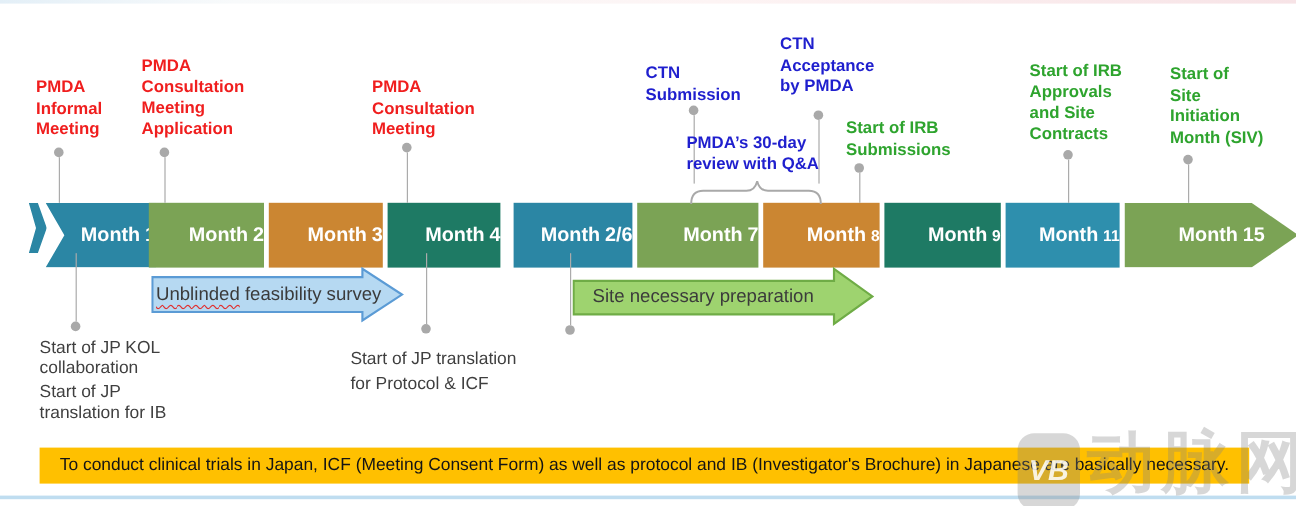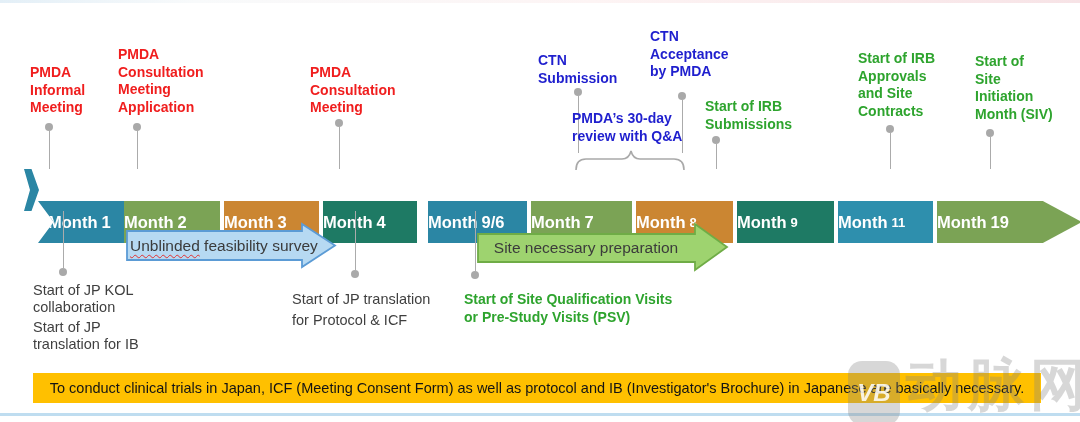--- a/index.html
+++ b/index.html
@@ -3,22 +3,22 @@
 <meta charset="utf-8">
 <style>
   html,body{margin:0;padding:0;background:#ffffff;}
   #canvas{
     position:relative;width:1080px;height:422px;overflow:hidden;background:#ffffff;
     font-family:"Liberation Sans", sans-serif;
   }
   .topline{position:absolute;left:0;top:0;width:1080px;height:3px;
     background:linear-gradient(90deg,#e3eff7 0%,#f8fafb 18%,#fdf4f4 55%,#f7e3e6 100%);}
   
-  .seg{position:absolute;top:169px;height:42px;display:flex;align-items:center;
-    justify-content:flex-start;gap:4px;color:#ffffff;font-weight:700;font-size:16.5px;margin-top:32px;}
+  .seg{position:absolute;top:169px;height:54px;display:flex;align-items:center;
+    justify-content:flex-end;gap:4px;color:#ffffff;font-weight:700;font-size:16.5px;}
   .seg .mnum{font-size:16.5px;}
   .seg.smallnum .mnum{font-size:13px;}
   .c-teal{background:#2B86A4}.c-olive{background:#7BA355}.c-orange{background:#CB8632}
   .c-dkgreen{background:#1E7A64}.c-tealb{background:#2E8FAD}
   .seg1{clip-path:polygon(0 0,100% 0,100% 100%,0 100%,17% 50%);padding-left:10px;}
   .seg1tail{position:absolute;top:169px;left:24px;width:15px;height:42px;
     clip-path:polygon(0 0,50% 0,100% 50%,50% 100%,0 100%,40% 50%);}
   .seg11{clip-path:polygon(0 0,73% 0,100% 50%,73% 100%,0 100%);padding-right:28px;}
   
   .vline{position:absolute;width:1.5px;background:#ABABAB;}
@@ -62,41 +62,41 @@
   <div class="seg c-orange" style="left:224px;width:95px;">
     <span>Month</span>
       <span class="mnum">3</span>
   </div>
   <div class="seg c-dkgreen" style="left:323px;width:94px;">
     <span>Month</span>
       <span class="mnum">4</span>
   </div>
   <div class="seg c-teal" style="left:428px;width:99px;">
     <span>Month</span>
-      <span class="mnum">9/6</span>
+      <span class="mnum">2/6</span>
   </div>
   <div class="seg c-olive" style="left:531px;width:101px;">
     <span>Month</span>
       <span class="mnum">7</span>
   </div>
   <div class="seg smallnum c-orange" style="left:636px;width:97px;">
     <span>Month</span>
       <span class="mnum">8</span>
   </div>
   <div class="seg smallnum c-dkgreen" style="left:737px;width:97px;">
     <span>Month</span>
       <span class="mnum">9</span>
   </div>
   <div class="seg smallnum c-tealb" style="left:838px;width:95px;">
     <span>Month</span>
       <span class="mnum">11</span>
   </div>
   <div class="seg seg11 c-olive" style="left:937px;width:117px;">
     <span>Month</span>
-      <span class="mnum">19</span>
+      <span class="mnum">15</span>
   </div>
 
   <div class="cdot" style="left:45px;top:123px;"></div>
   <div class="vline" style="left:48.5px;top:131px;height:38px;"></div>
   <div class="cdot" style="left:133px;top:123px;"></div>
   <div class="vline" style="left:136.5px;top:131px;height:38px;"></div>
   <div class="cdot" style="left:335px;top:119px;"></div>
   <div class="vline" style="left:338.5px;top:127px;height:42px;"></div>
   <div class="cdot" style="left:574px;top:88px;"></div>
   <div class="vline" style="left:577.5px;top:96px;height:57px;"></div>
@@ -147,22 +147,20 @@
 Site
 Initiation
 Month (SIV)</div>
 
   <div class="ann dark" style="left:33px;top:282px;">Start of JP KOL
 collaboration</div>
   <div class="ann dark lh-wide" style="left:292px;top:289px;">Start of JP translation
 for Protocol &amp; ICF</div>
   <div class="ann dark" style="left:33px;top:319px;">Start of JP
 translation for IB</div>
-  <div class="ann green" style="left:464px;top:291px;">Start of Site Qualification Visits
-or Pre-Study Visits (PSV)</div>
 
   <div class="arrowbox" style="left:126px;top:222px;width:212px;height:47px;">
     <svg width="212" height="47">
       <polygon points="1,9 176,9 176,2 209,23.5 176,45 176,38 1,38" fill="#B6D9F2" stroke="#5B9BD5" stroke-width="1.8"></polygon>
     </svg>
     <div class="arrowtext" style="left:4px;top:9px;height:29px;line-height:29px;"><span class="wavy">Unblinded</span><span> feasibility survey</span></div>
   </div>
 
   <div class="arrowbox" style="left:477px;top:222px;width:252px;height:50px;">
     <svg width="252" height="50">

